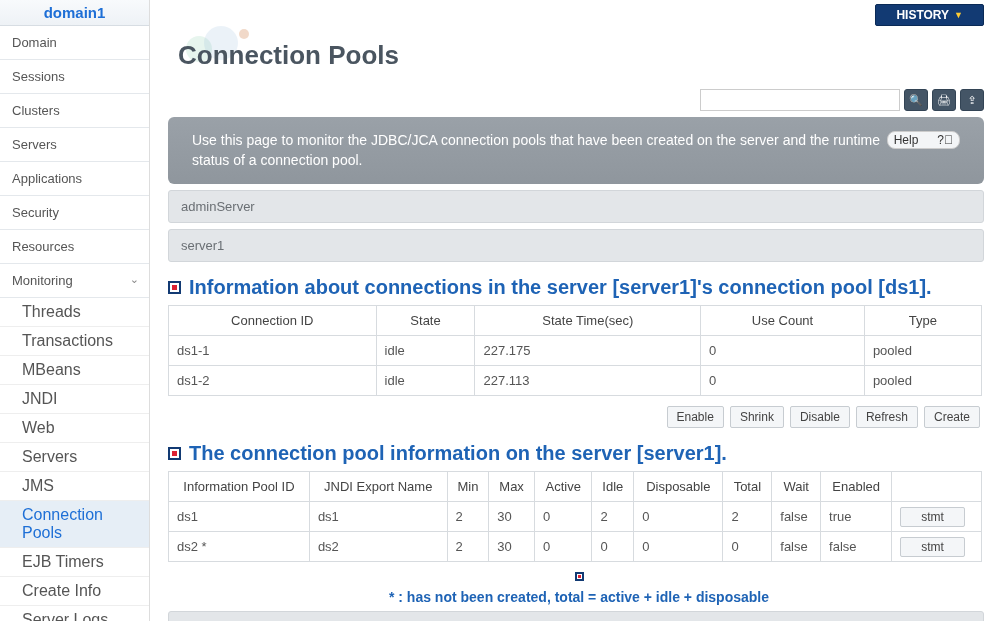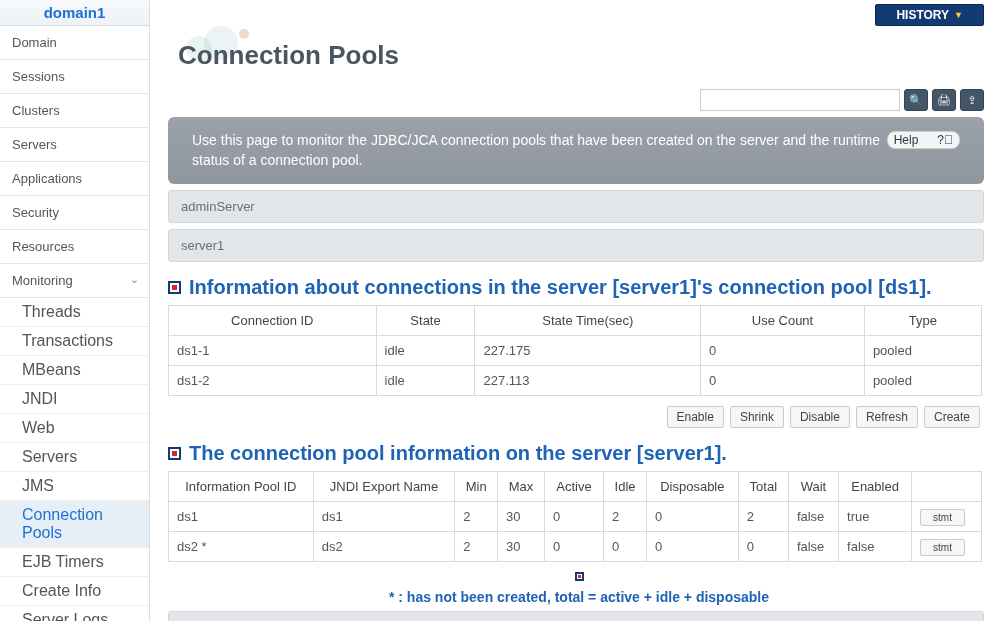--- a/index.html
+++ b/index.html
@@ -128,21 +128,21 @@
   }
   .btn-row {
     display:flex; justify-content:flex-end; gap:6px; margin:10px 10px 0 0;
   }
   .btn {
     background:#f4f6f8; border:1px solid #c7ccd1; border-radius:2px;
     padding:3px 9px; font-size:12px; color:#444; cursor:pointer;
   }
   .btn-small {
     background:#f4f6f8; border:1px solid #c7ccd1; border-radius:2px;
-    padding:2px 12px; font-size:10px; color:#444; cursor:pointer;
+    padding:2px 20px; font-size:12px; color:#444; cursor:pointer;
   }
   .note {
     display:flex; align-items:center; gap:8px; margin:10px 0 4px 0;
     color:#1e63b5; font-size:14px; font-weight:600;flex-direction:column;
   }
   .note .sq2 {
     width:9px; height:9px; background:#d23; border:2px solid #123a73;
     box-shadow: inset 0 0 0 1px #fff;
   }
 </style>

